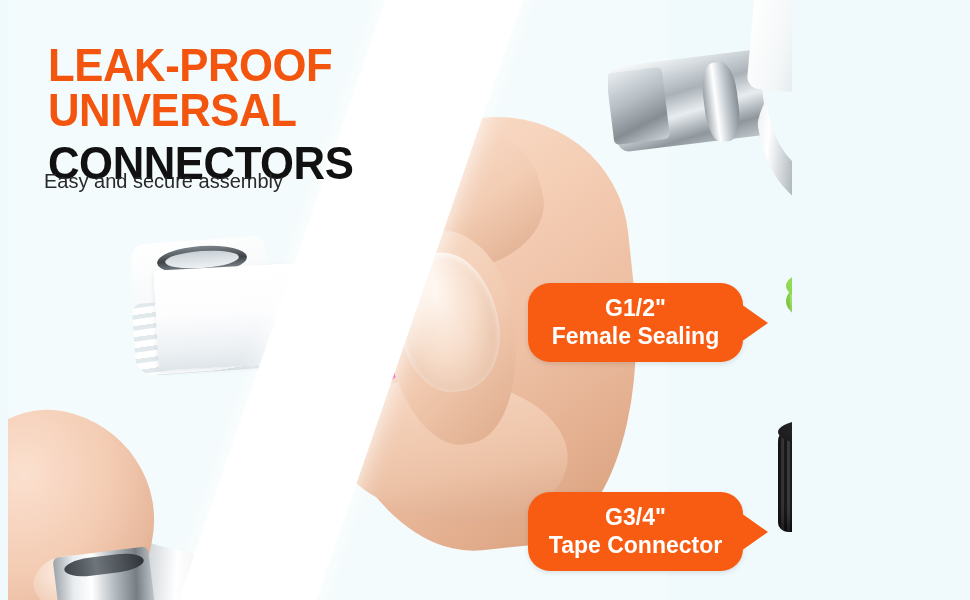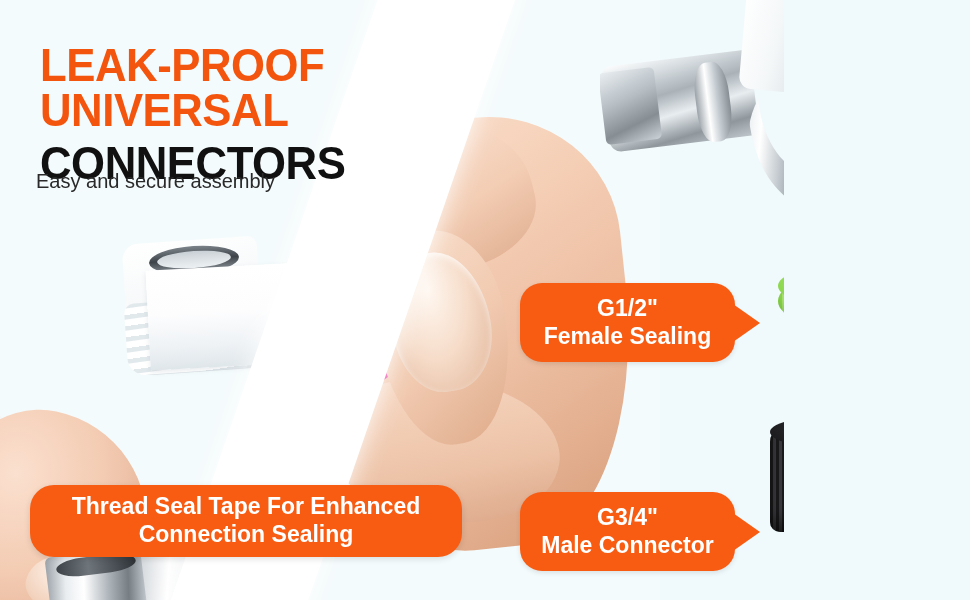--- a/index.html
+++ b/index.html
@@ -1,21 +1,21 @@
 <!DOCTYPE html>
 <html><head>
 <meta charset="utf-8">
 <style>
   html,body{margin:0;padding:0;}
   body{
     width:970px;height:600px;overflow:hidden;
     font-family:"Liberation Sans","DejaVu Sans",sans-serif;
     background:#f0f9fb;
   }
-  #stage{position:relative;width:784px;height:600px;overflow:hidden;background:#f0f9fb;}
+  #stage{position:relative;width:784px;height:600px;overflow:hidden;background:#f0f9fb;margin-left:8px;}
 
   
   .photo-left{
     position:absolute;left:0;top:0;width:660px;height:600px;overflow:hidden;
     background:#f4fbfc;
   }
   
   .pipe{
     position:absolute;left:-60px;top:330px;width:330px;height:330px;
     border-radius:0 0 0 0;
@@ -361,25 +361,19 @@
     <div>
       <span>G1/2"</span><br>
       <span>Female Sealing</span>
     </div>
     <span class="tail"></span>
   </div>
 
   <div class="bubble" id="bubble-male">
     <div>
       <span>G3/4"</span><br>
-      <span>Male Connector</span>
+      <span>Tape Connector</span>
     </div>
     <span class="tail"></span>
   </div>
 
-  <div id="banner-tape">
-    <div>
-      <span>Thread Seal Tape For Enhanced</span><br>
-      <span>Connection Sealing</span>
-    </div>
-  </div>
 
 </div>
 
 </body></html>

